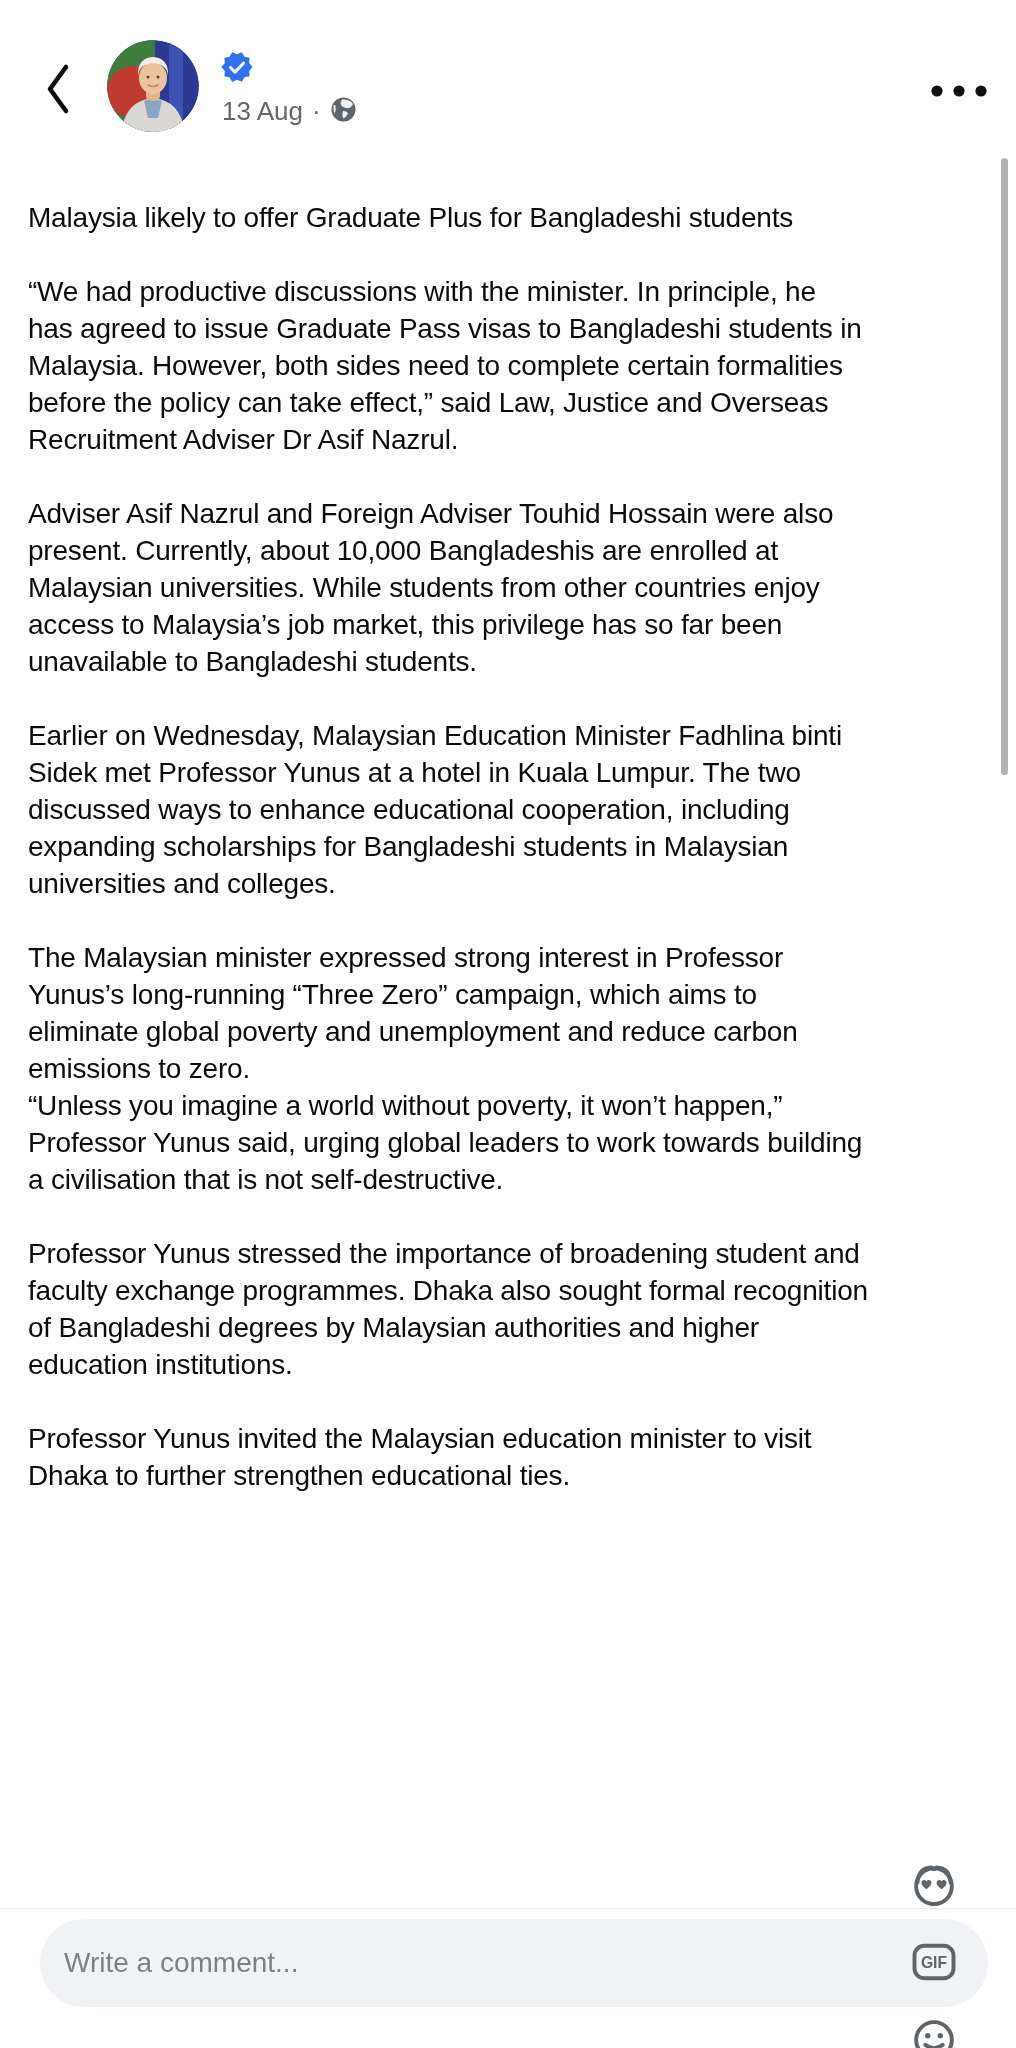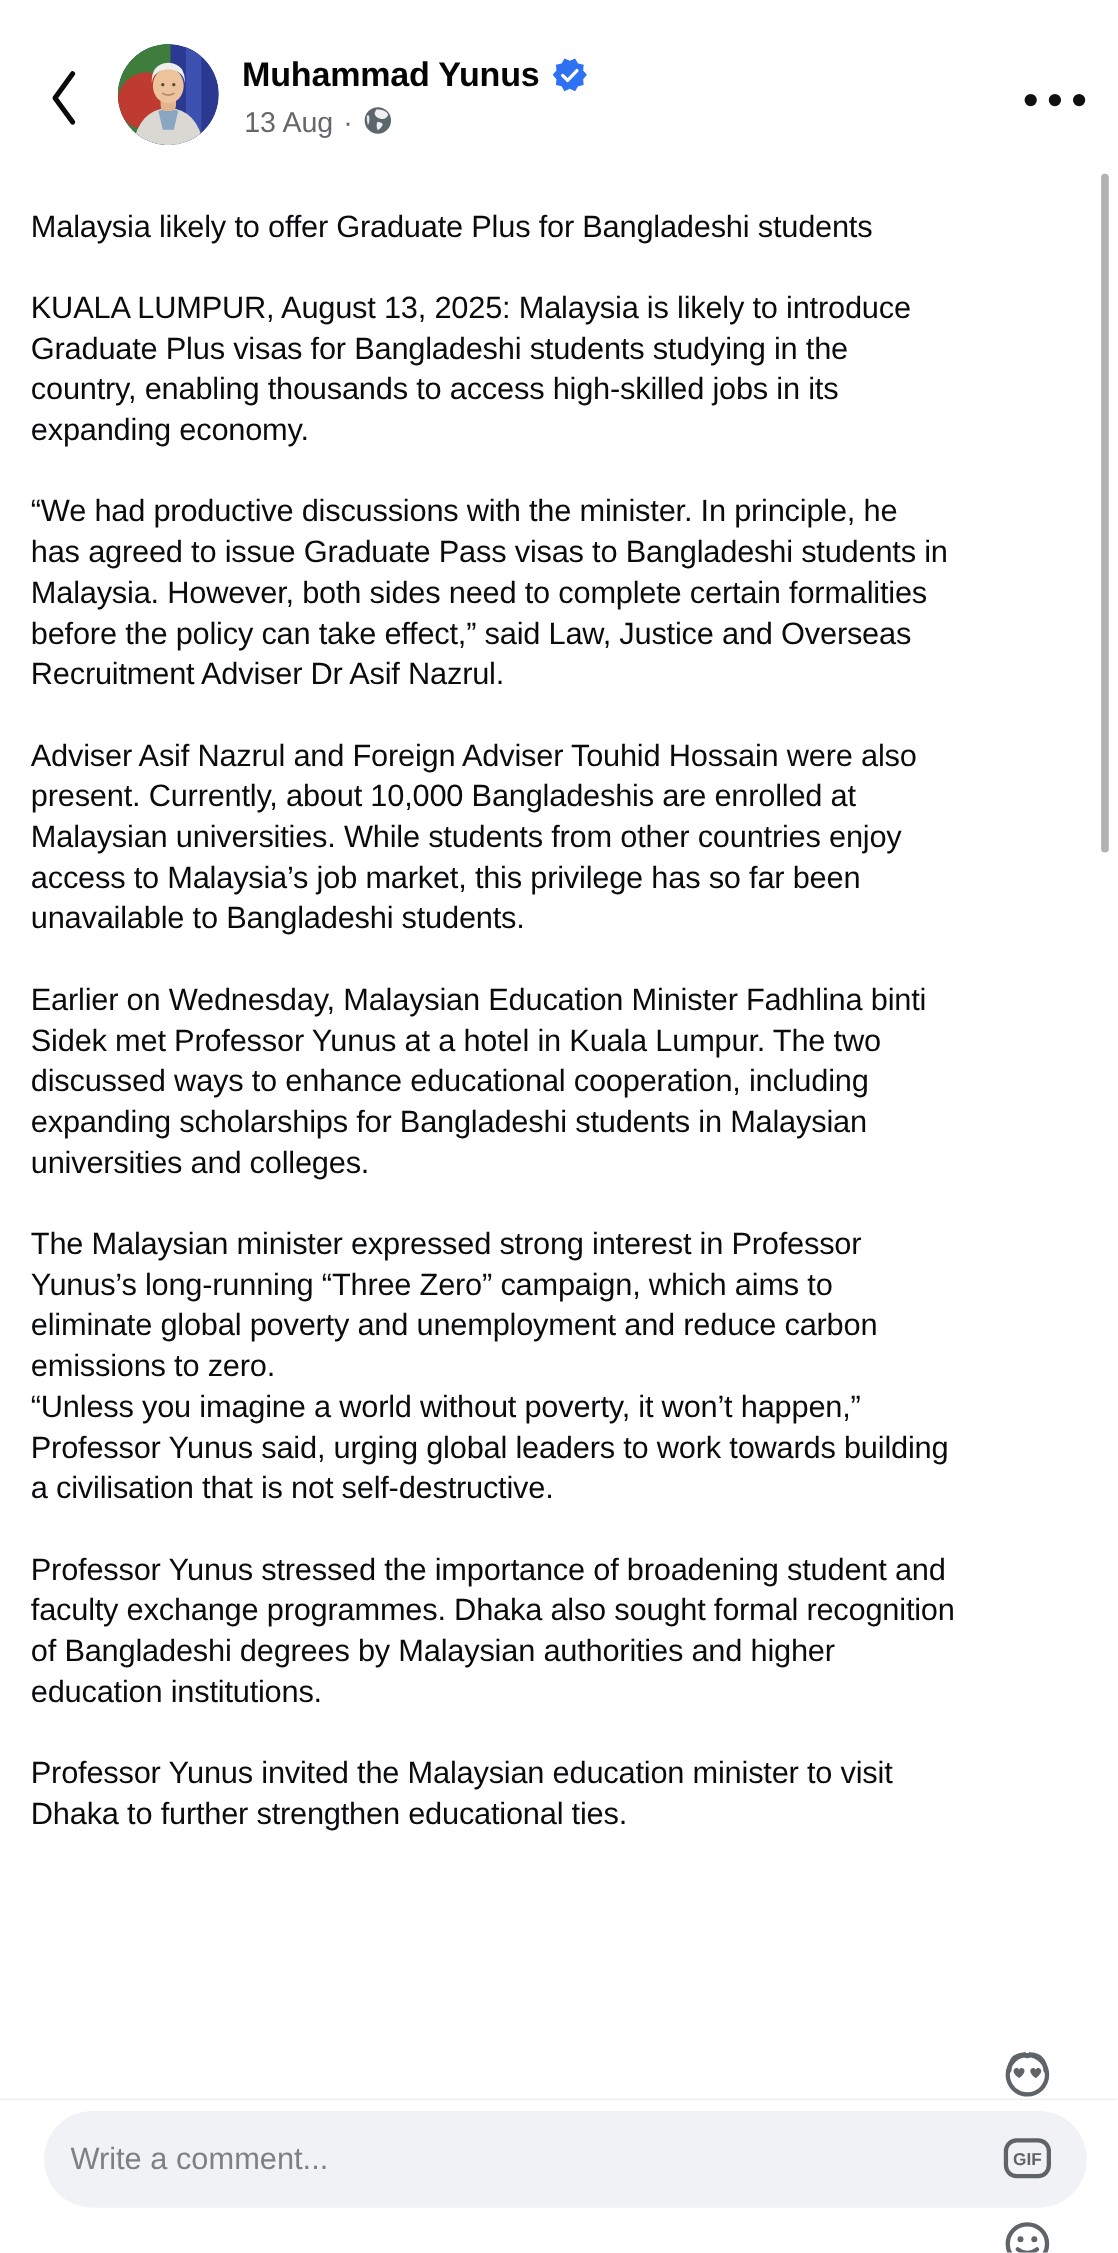--- a/index.html
+++ b/index.html
@@ -15,21 +15,21 @@
     overflow:hidden;cursor:pointer;}
   .author-row{position:absolute;left:220px;top:50px;display:flex;align-items:center;gap:10px;}
   .author-name{font-size:31px;font-weight:bold;letter-spacing:-0.2px;color:#050505;line-height:36px;cursor:pointer;}
   .badge{display:flex;align-items:center;}
   .meta-row{position:absolute;left:222px;top:96px;display:flex;align-items:flex-start;gap:9px;
     color:#65676B;font-size:26px;line-height:30px;}
   .more-button{position:absolute;right:24px;top:76px;width:72px;height:32px;display:flex;
     align-items:center;justify-content:flex-end;background:none;border:none;padding:0;cursor:pointer;}
   
   .post-text{position:absolute;left:28px;top:183px;width:958px;}
-  .post-text p{margin:4px 0 37px 0;font-size:28px;line-height:37px;letter-spacing:-0.2px;
+  .post-text p{margin:16px 0 37px 0;font-size:28px;line-height:37px;letter-spacing:-0.2px;
     white-space:pre-line;color:#0a0b0d;}
   
   .scrollbar-thumb{position:absolute;right:8px;top:158px;width:7px;height:617px;
     border-radius:4px;background:rgba(0,0,0,0.30);z-index:8;cursor:pointer;}
   
   .bottom-fade{position:absolute;left:0;right:0;top:1893px;height:15px;z-index:9;
     background:linear-gradient(rgba(255,255,255,0),rgba(255,255,255,0.9));}
   .comment-bar{position:absolute;left:0;right:0;top:1908px;height:140px;background:#fff;
     border-top:1px solid #e9ebee;z-index:10;}
   .composer{position:absolute;left:40px;top:10px;width:948px;height:88px;background:#F1F2F5;
@@ -76,21 +76,20 @@
             <path d="M31 36 Q30 18 46 17 Q62 18 61 36 Q60 24 46 23 Q32 24 31 36 Z" fill="#efeeec"></path>
             <circle cx="41" cy="37" r="1.5" fill="#55463a"></circle>
             <circle cx="51" cy="37" r="1.5" fill="#55463a"></circle>
             <path d="M41 45 Q46 48 51 45" stroke="#b98a68" stroke-width="1.6" fill="none" stroke-linecap="round"></path>
           </g>
         </svg>
       </span>
     </div>
 
     <div class="author-row">
-      <span class="author-name">Muhammad Yunus</span>
       <span class="badge">
         <svg width="34" height="34" viewBox="0 0 24 24">
           <path fill="#2e71f3" d="M23 12l-2.44-2.79.34-3.69-3.61-.82L15.4 1.5 12 2.96 8.6 1.5 6.71 4.69 3.1 5.5l.34 3.7L1 12l2.44 2.79-.34 3.7 3.61.82L8.6 22.5l3.4-1.47 3.4 1.46 1.89-3.19 3.61-.82-.34-3.69L23 12z"></path>
           <path d="M7.4 12.4 L10.6 15.6 L16.6 9.3" stroke="#ffffff" stroke-width="2.1" fill="none" stroke-linecap="round" stroke-linejoin="round"></path>
         </svg>
       </span>
     </div>
 
     <div class="meta-row">
       <span>13 Aug</span>
@@ -111,24 +110,20 @@
           <circle cx="7" cy="7" r="5.6" fill="#101010"></circle>
           <circle cx="29" cy="7" r="5.6" fill="#101010"></circle>
           <circle cx="51" cy="7" r="5.6" fill="#101010"></circle>
         </svg>
       </span>
     </button>
   </div>
 
   <article class="post-text">
     <p>Malaysia likely to offer Graduate Plus for Bangladeshi students</p>
-    <p>KUALA LUMPUR, August 13, 2025: Malaysia is likely to introduce
-Graduate Plus visas for Bangladeshi students studying in the
-country, enabling thousands to access high-skilled jobs in its
-expanding economy.</p>
     <p>“We had productive discussions with the minister. In principle, he
 has agreed to issue Graduate Pass visas to Bangladeshi students in
 Malaysia. However, both sides need to complete certain formalities
 before the policy can take effect,” said Law, Justice and Overseas
 Recruitment Adviser Dr Asif Nazrul.</p>
     <p>Adviser Asif Nazrul and Foreign Adviser Touhid Hossain were also
 present. Currently, about 10,000 Bangladeshis are enrolled at
 Malaysian universities. While students from other countries enjoy
 access to Malaysia’s job market, this privilege has so far been
 unavailable to Bangladeshi students.</p>

